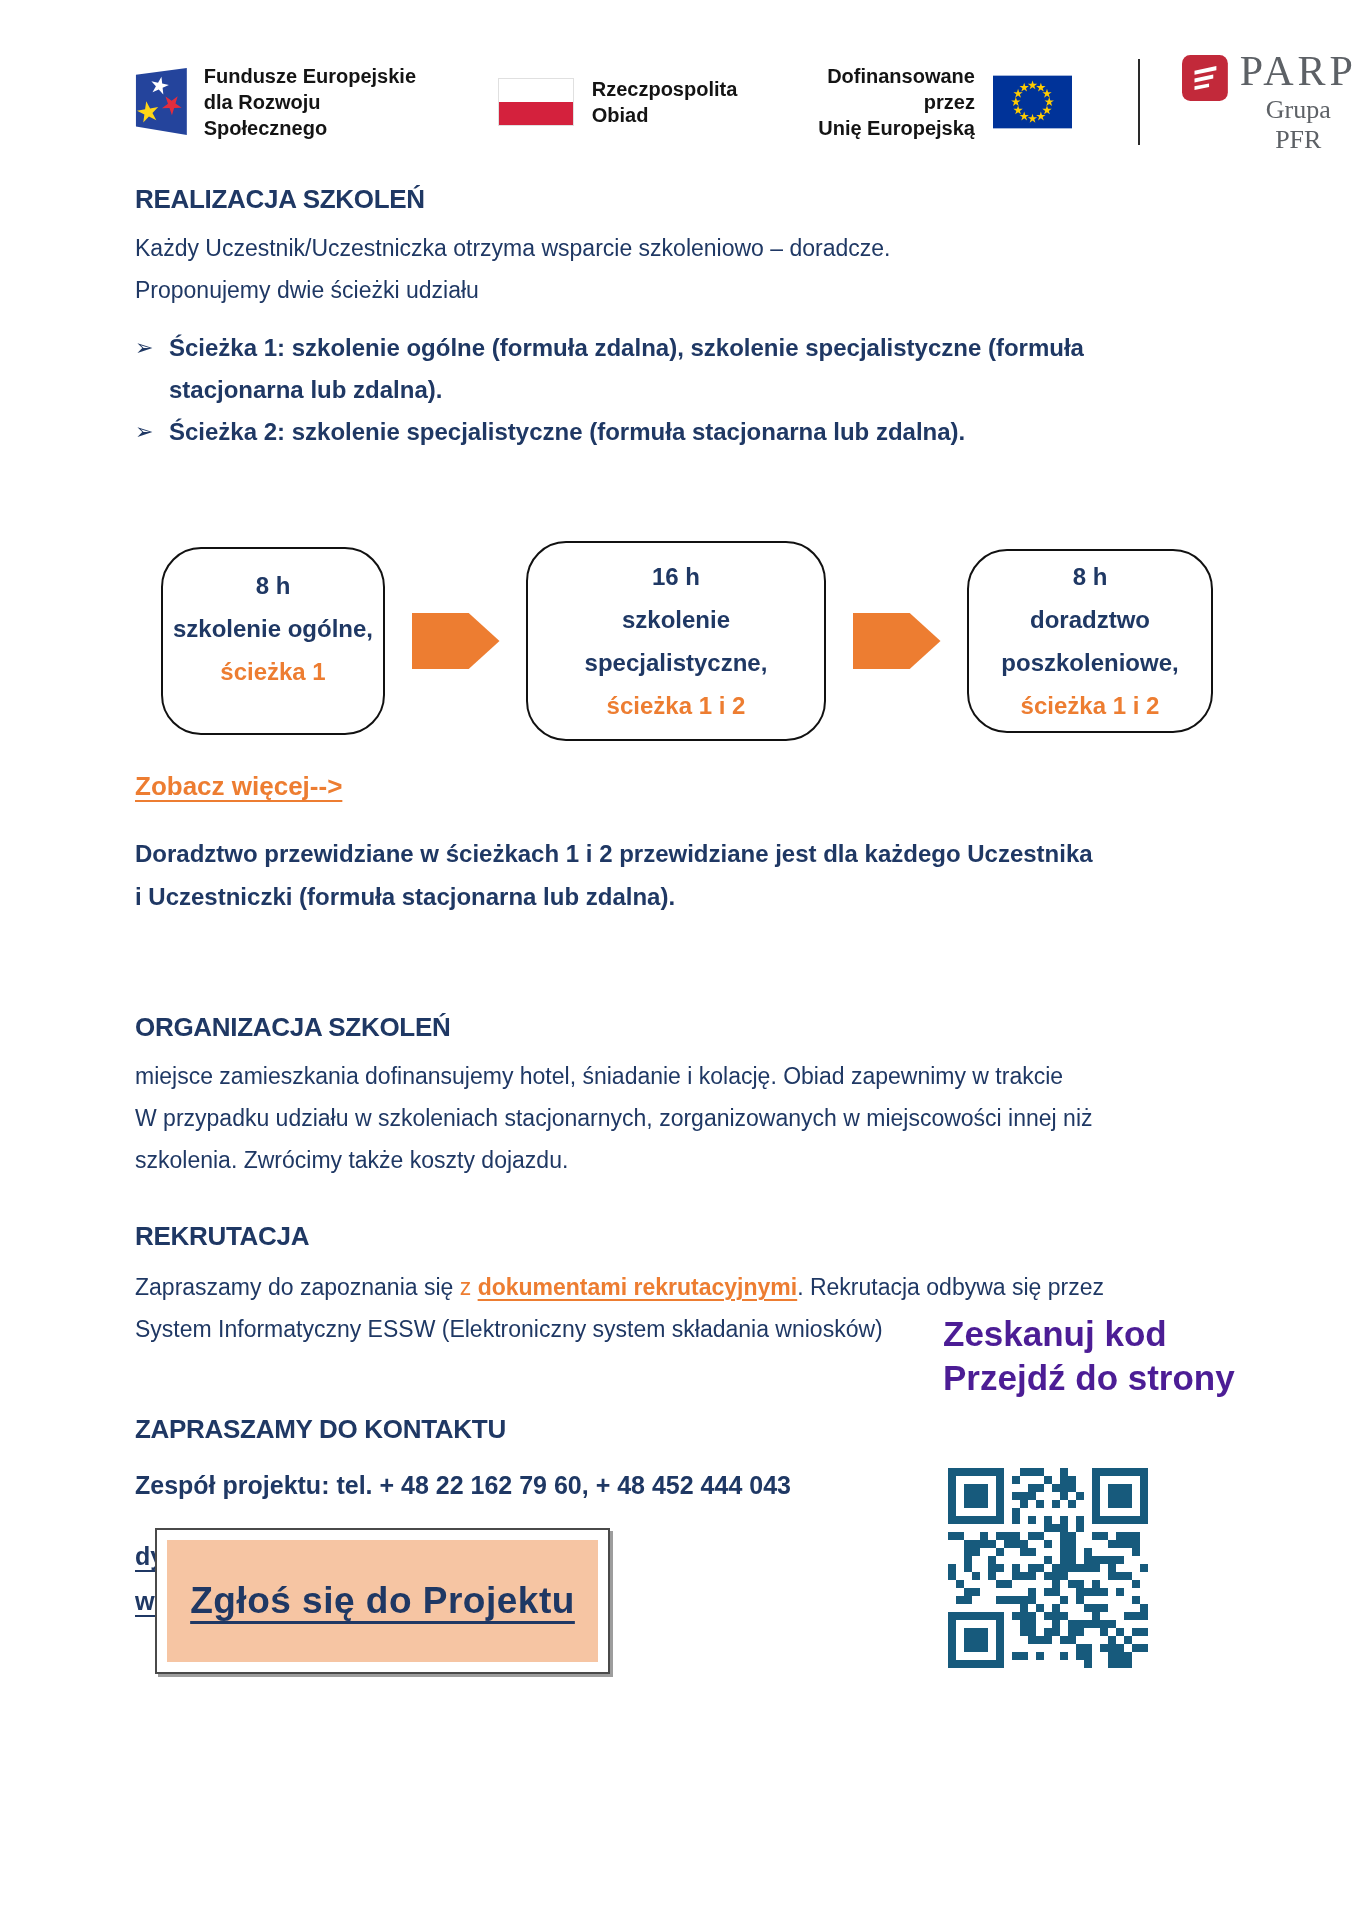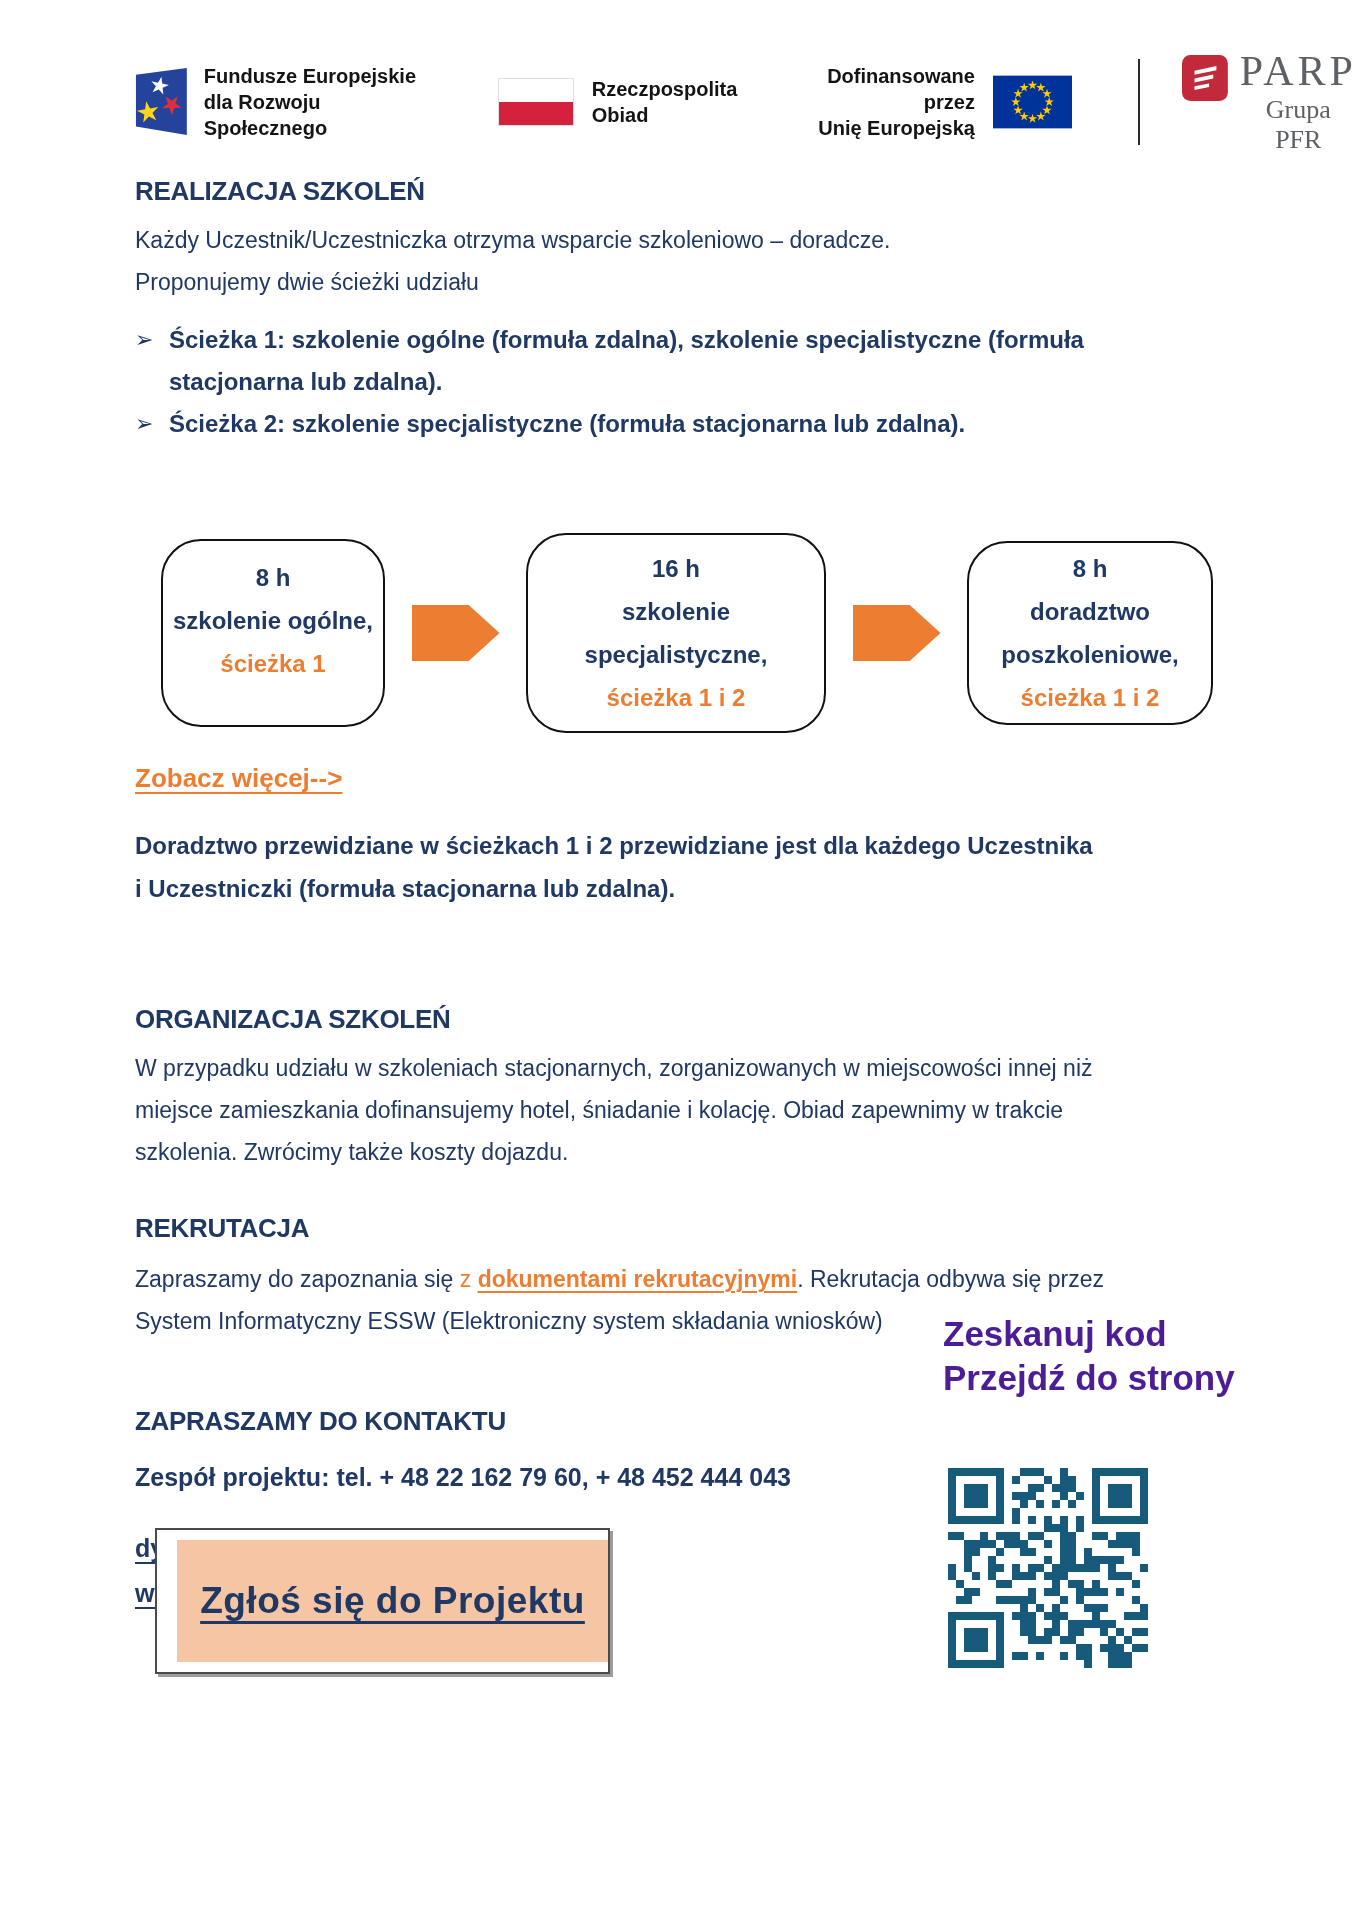--- a/index.html
+++ b/index.html
@@ -21,21 +21,21 @@
   .eu-text{text-align:right;margin-right:18px;}
   .header-divider{width:2px;height:86px;background:#2a2a2a;margin-left:66px;}
   .parp-group{margin-left:42px;display:flex;align-items:flex-start;}
   .parp-icon{width:46px;height:46px;margin-top:6px;}
   .parp-textcol{margin-left:12px;text-align:center;}
   .parp-name{font-family:"Liberation Serif", serif;font-size:42px;letter-spacing:4px;color:#5d6166;line-height:1.05;}
   .parp-sub{font-family:"Liberation Serif", serif;font-size:26px;color:#5d6166;margin-top:2px;}
   
   .content{padding:0 132px 0 135px;}
   .h-section{font-size:26px;font-weight:bold;color:#1F3864;letter-spacing:-0.3px;}
-  .title-realizacja{margin-top:24px;}
+  .title-realizacja{margin-top:32px;}
   .para{font-size:23px;line-height:42px;color:#1F3864;}
   .intro{margin-top:12px;}
   .line{white-space:nowrap;}
   .bullets{margin-top:16px;}
   .bullet{display:flex;font-size:24px;font-weight:bold;line-height:42px;color:#1F3864;}
   .bullet .marker{width:34px;flex:0 0 34px;font-weight:normal;font-size:22px;}
   .bullet .btext{max-width:940px;}
   
   .diagram{margin:88px 0 0 26px;width:1052px;display:flex;align-items:center;justify-content:space-between;}
   .flow-box{border:2.5px solid #111;border-radius:40px;box-sizing:border-box;
@@ -59,21 +59,21 @@
   .title-kontakt{margin-top:64px;}
   .team-line{margin-top:26px;font-size:25px;font-weight:bold;white-space:nowrap;}
   .email-block{margin-top:34px;font-size:25px;font-weight:bold;line-height:45px;}
   .contact-link{color:#1F3864;text-decoration:underline;text-decoration-thickness:2px;text-underline-offset:5px;}
   .pipe{text-decoration:none;font-weight:bold;}
   
   .qr-caption{position:absolute;left:943px;top:1312px;font-size:35px;font-weight:bold;line-height:44px;color:#4c1d95;}
   .qr-wrap{position:absolute;left:948px;top:1468px;width:200px;height:200px;}
   .cta-outer{position:absolute;left:155px;top:1528px;width:455px;height:146px;background:#fff;
     border:2px solid #4a4a4a;box-sizing:border-box;box-shadow:3px 3px 0 #9d9d9d;
-    display:flex;align-items:center;justify-content:flex-end;}
+    display:flex;align-items:center;justify-content:center;}
   .cta-inner{width:431px;height:122px;background:#F6C5A3;display:flex;align-items:center;justify-content:center;}
   .cta-text{font-size:37px;font-weight:bold;color:#1F3864;text-decoration:underline;
     text-decoration-thickness:3px;text-underline-offset:8px;letter-spacing:0.5px;}
 </style>
 </head>
 <body>
 
 <div class="page">
 
   <div class="header">
@@ -185,22 +185,22 @@
 
     <a class="see-more" href="#">Zobacz więcej--&gt;</a>
 
     <div class="note">
       <div class="line">Doradztwo przewidziane w ścieżkach 1 i 2 przewidziane jest dla każdego Uczestnika</div>
       <div class="line">i Uczestniczki (formuła stacjonarna lub zdalna).</div>
     </div>
 
     <div class="h-section title-organizacja">ORGANIZACJA SZKOLEŃ</div>
     <div class="para intro">
+      <div class="line">miejsce zamieszkania dofinansujemy hotel, śniadanie i kolację. Obiad zapewnimy w trakcie</div>
       <div class="line">W przypadku udziału w szkoleniach stacjonarnych, zorganizowanych w miejscowości innej niż</div>
-      <div class="line">miejsce zamieszkania dofinansujemy hotel, śniadanie i kolację. Obiad zapewnimy w trakcie</div>
       <div class="line">szkolenia. Zwrócimy także koszty dojazdu.</div>
     </div>
 
     <div class="h-section title-rekrutacja">REKRUTACJA</div>
     <div class="para rek-para"><span>Zapraszamy do zapoznania się </span><span class="rek-orange">z </span><a href="#" class="rek-link">dokumentami rekrutacyjnymi</a><span>. Rekrutacja odbywa się przez System Informatyczny ESSW (Elektroniczny system składania wniosków)</span></div>
 
     <div class="h-section title-kontakt">ZAPRASZAMY DO KONTAKTU</div>
 
     <div class="team-line">Zespół projektu: tel. + 48 22 162 79 60, + 48 452 444 043</div>
 

